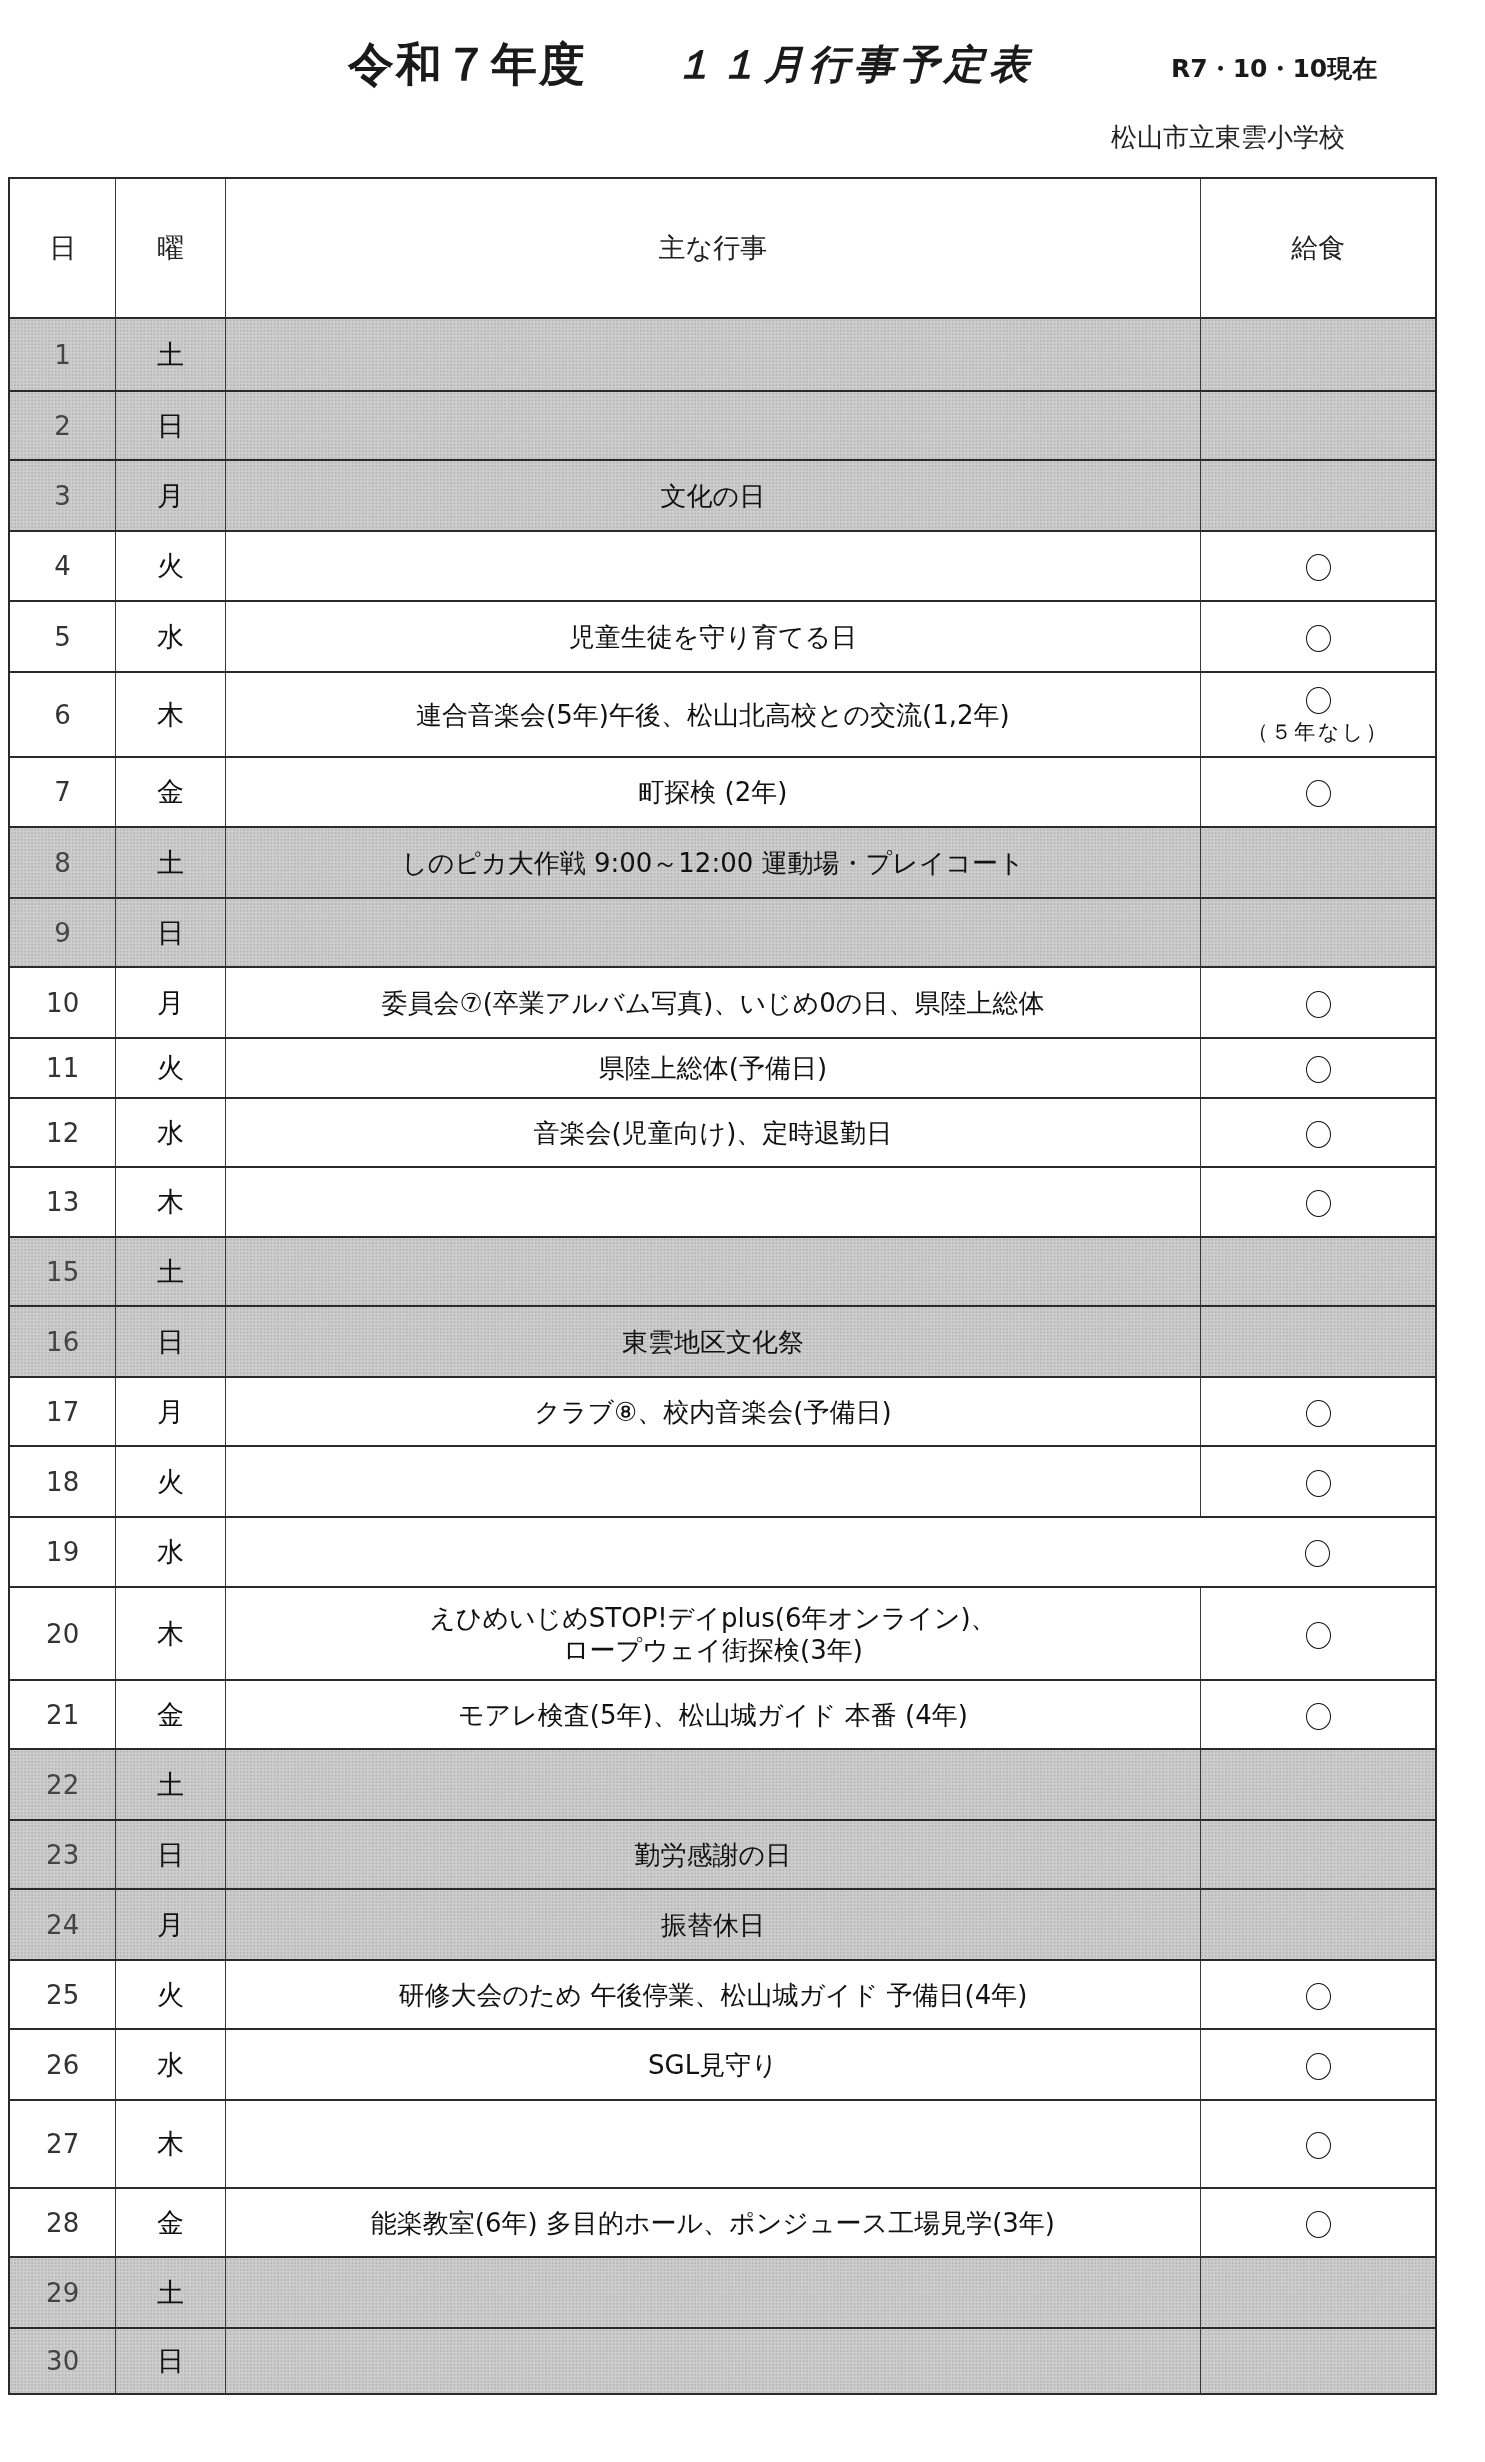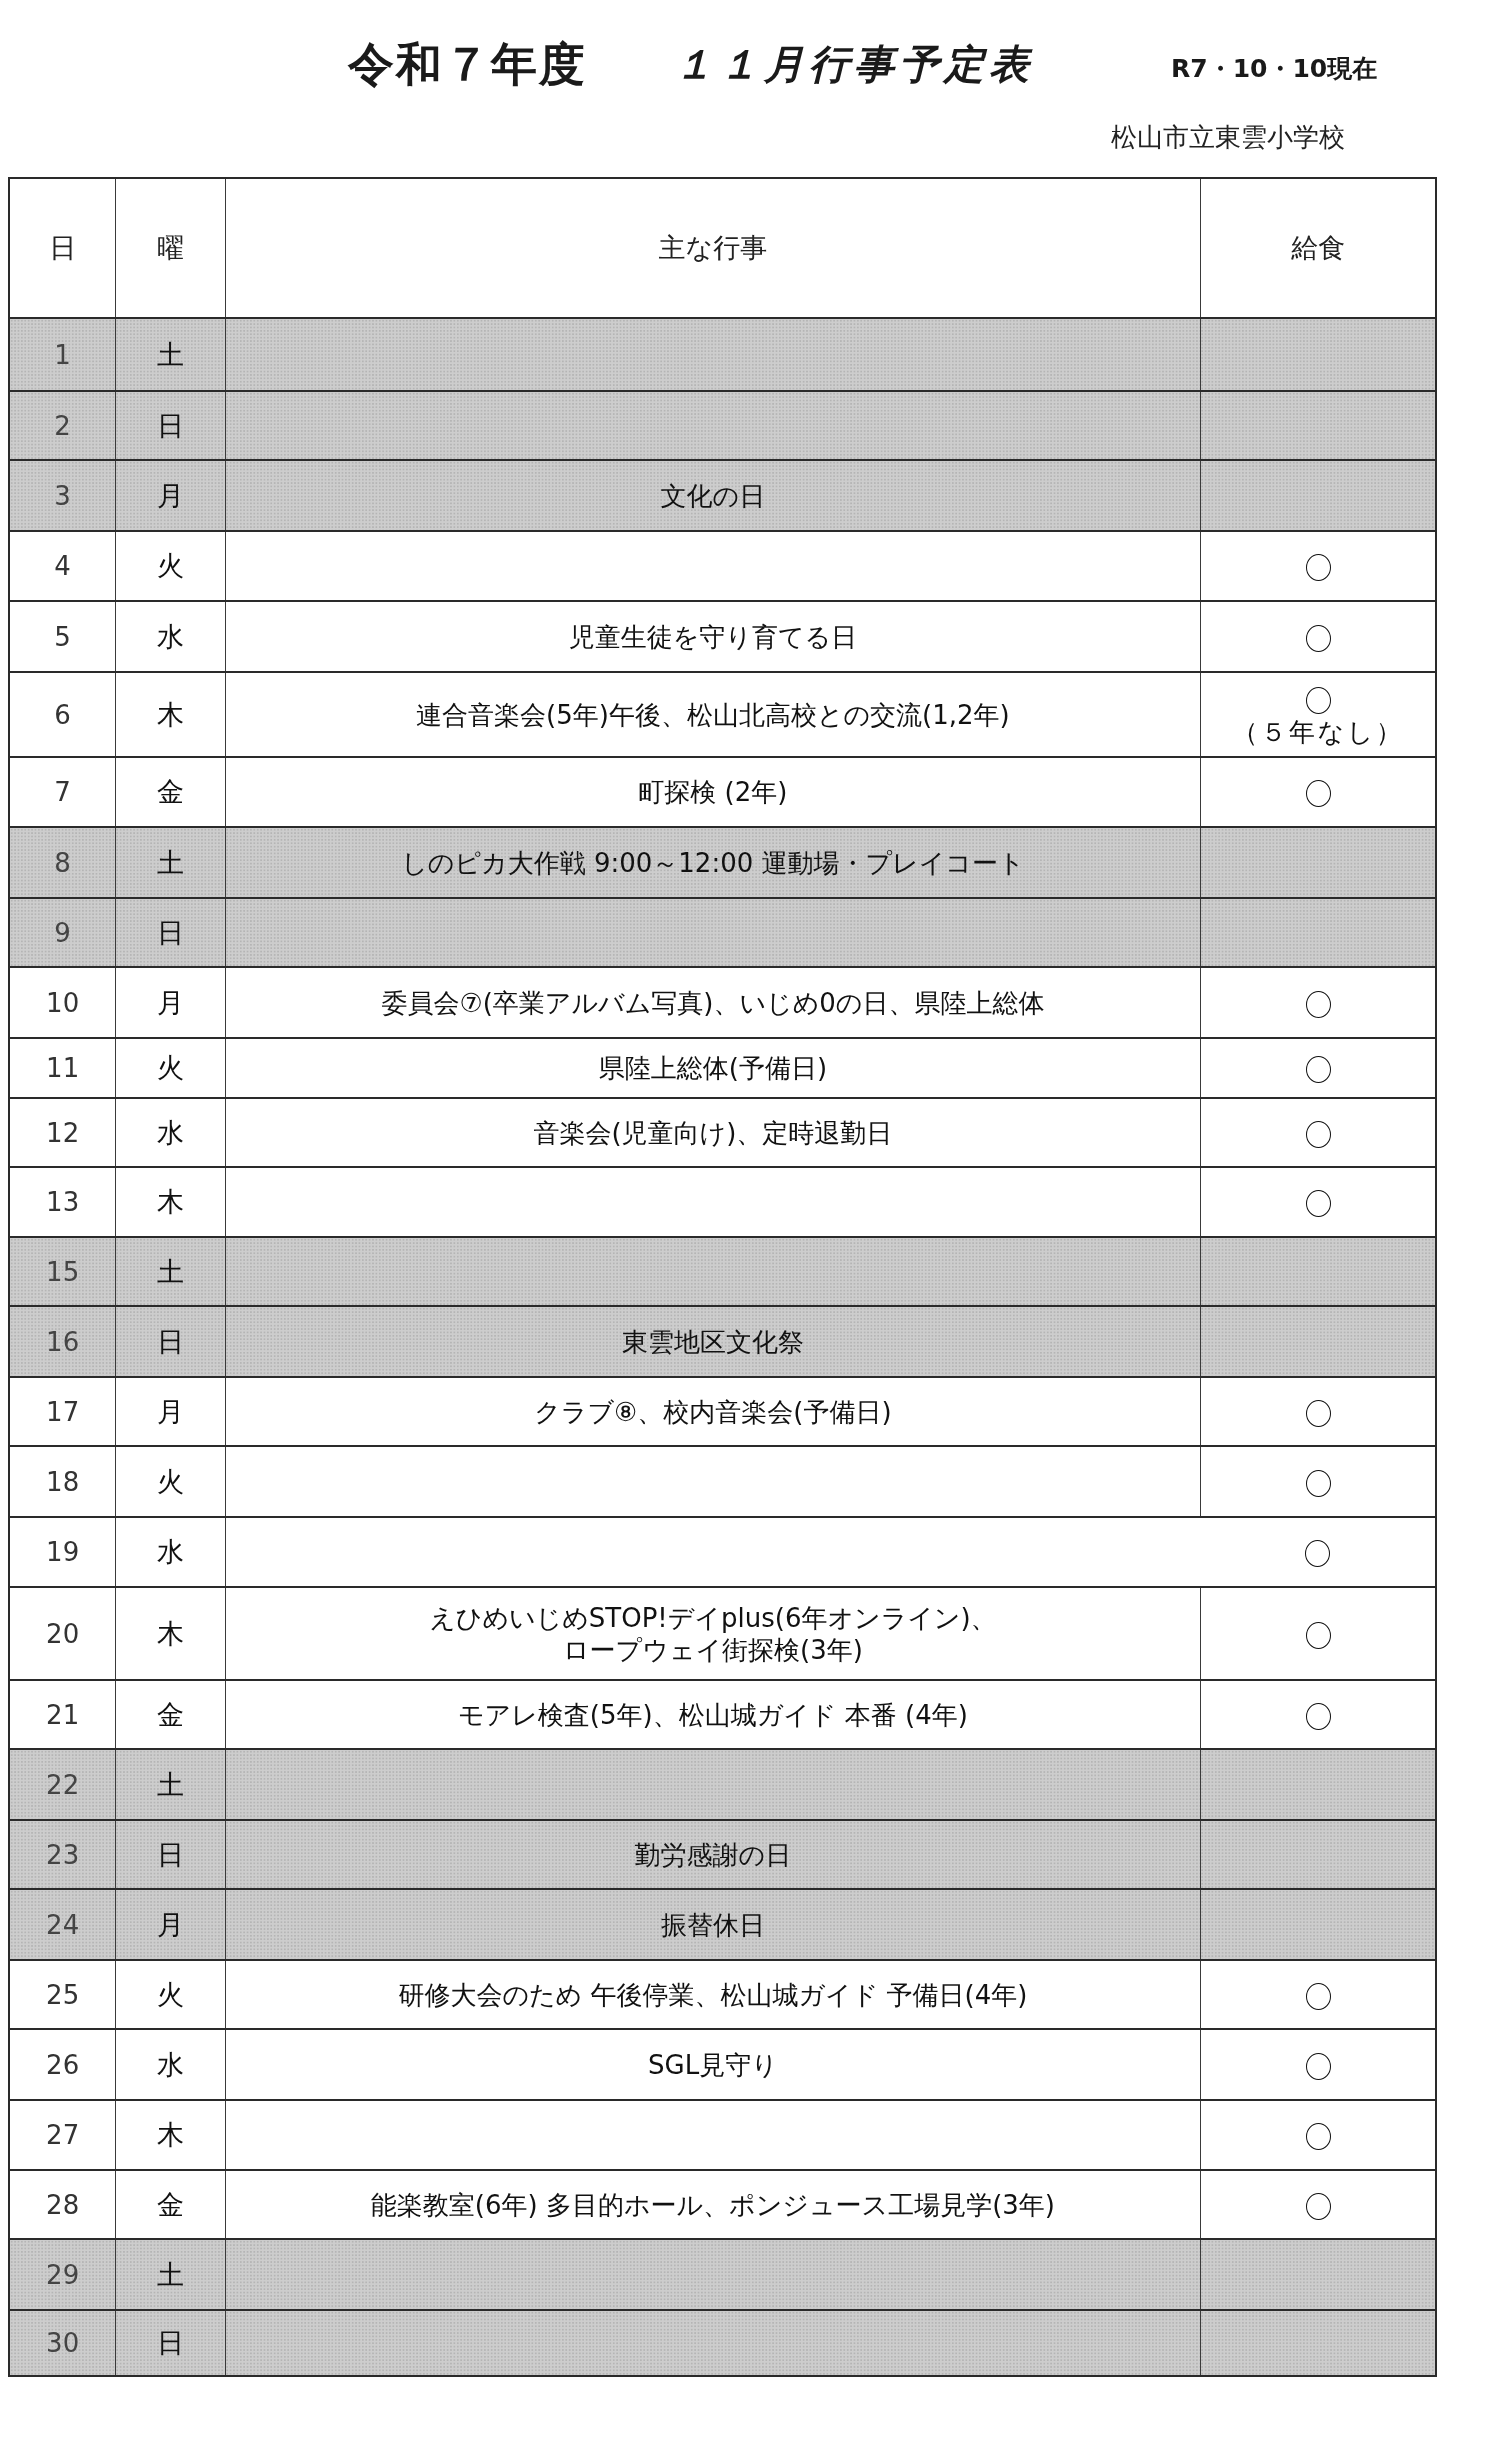--- a/index.html
+++ b/index.html
@@ -122,21 +122,21 @@
     display: inline-block;
     width: 25px;
     height: 27px;
     border: 1.7px solid #111111;
     border-radius: 50%;
     box-sizing: border-box;
     vertical-align: middle;
   }
   .lunch-note {
     display: block;
-    font-size: 26px;
+    font-size: 21px;
     letter-spacing: 2.5px;
     line-height: 32px;
   }
 </style>
 </head>
 <body>
 
 <div class="title-main">令和７年度</div>
 <div class="title-month">１１月行事予定表</div>
 <div class="as-of">R7・10・10現在</div>
@@ -302,21 +302,21 @@
         <td class="dow">火</td>
         <td class="event">研修大会のため  午後停業、松山城ガイド  予備日(4年)</td>
         <td class="lunch"><span class="circle" title="○"></span></td>
       </tr>
       <tr style="height: 71px;">
         <td class="day">26</td>
         <td class="dow">水</td>
         <td class="event">SGL見守り</td>
         <td class="lunch"><span class="circle" title="○"></span></td>
       </tr>
-      <tr style="height: 70px;">
+      <tr style="height: 88px;">
         <td class="day">27</td>
         <td class="dow">木</td>
         <td class="event"></td>
         <td class="lunch"><span class="circle" title="○"></span></td>
       </tr>
       <tr style="height: 69px;">
         <td class="day">28</td>
         <td class="dow">金</td>
         <td class="event">能楽教室(6年)  多目的ホール、ポンジュース工場見学(3年)</td>
         <td class="lunch"><span class="circle" title="○"></span></td>

